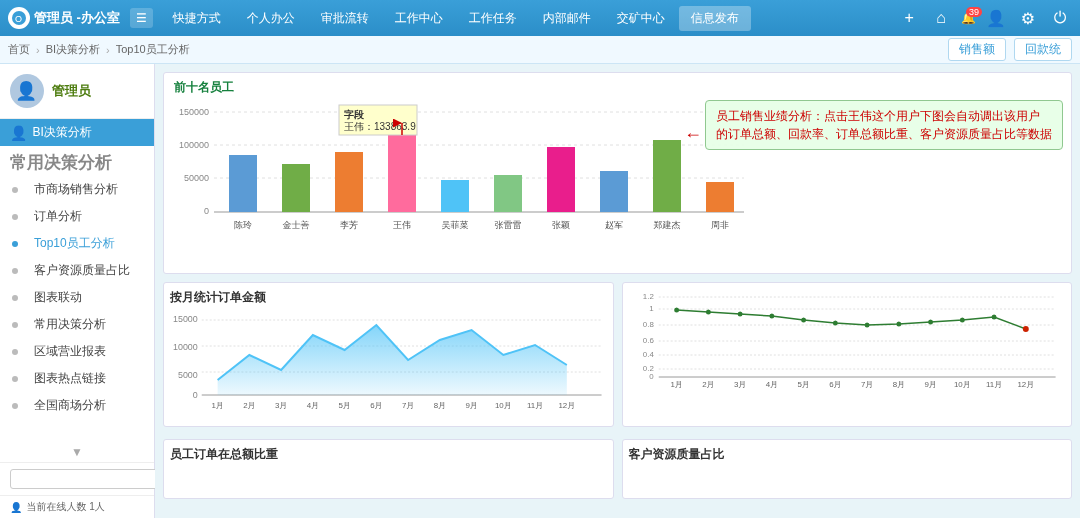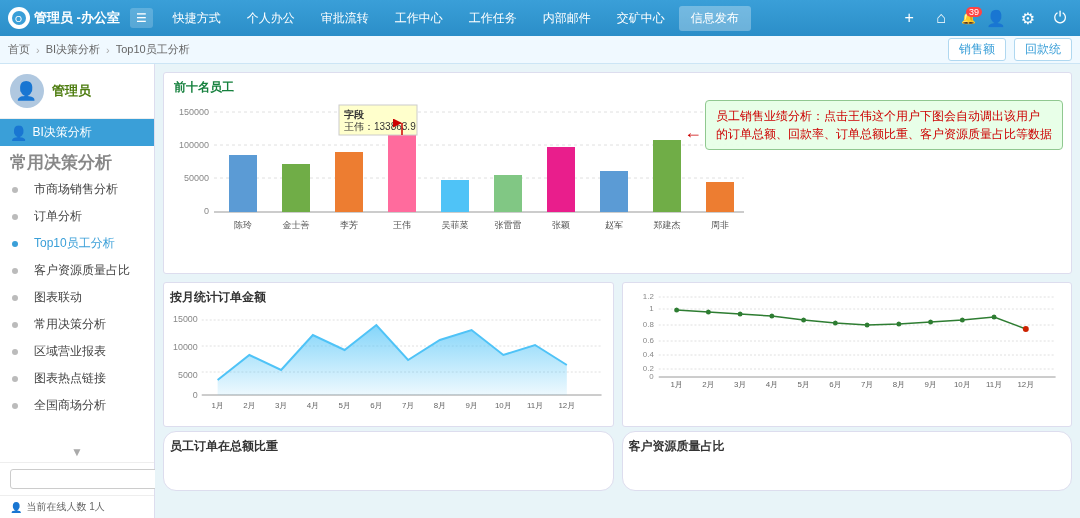--- a/index.html
+++ b/index.html
@@ -256,21 +256,21 @@
       max-width: 380px;
       line-height: 1.5;
       z-index: 5;
     }
 
     
     .charts-bottom {
       display: grid;
       grid-template-columns: 1fr 1fr;
       gap: 8px;
-      margin-bottom: 4px;
+      margin-bottom: 12px;
     }
     .chart-card {
       background: white;
       border: 1px solid #dde;
       border-radius: 3px;
       padding: 6px;
     }
     .chart-card-title {
       font-size: 12px;
       font-weight: bold;
@@ -292,21 +292,21 @@
 
     
     .charts-pie-row {
       display: grid;
       grid-template-columns: 1fr 1fr;
       gap: 8px;
     }
     .chart-card-short {
       background: white;
       border: 1px solid #dde;
-      border-radius: 13px;
+      border-radius: 3px;
       padding: 6px;
       height: 60px;
     }
 
     svg text { font-family: 'Microsoft YaHei', Arial, sans-serif; }
   </style>
 </head>
 <body>
 
 <div class="topbar">

